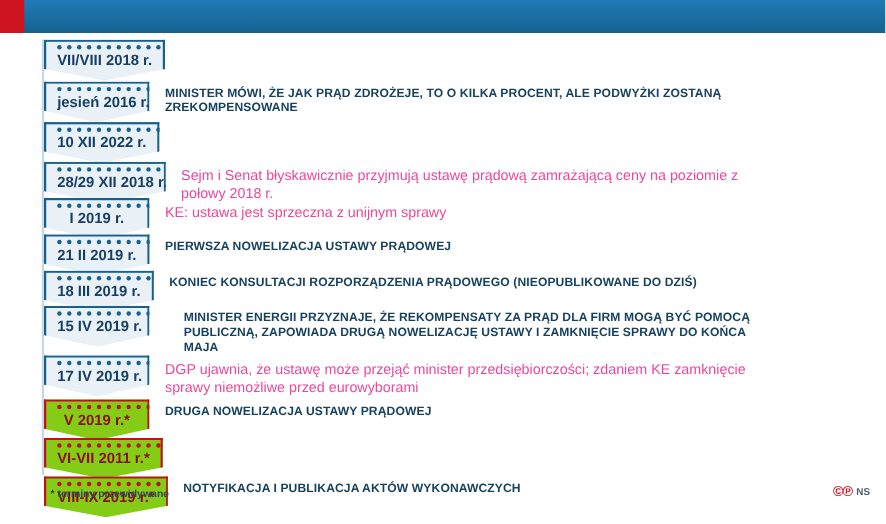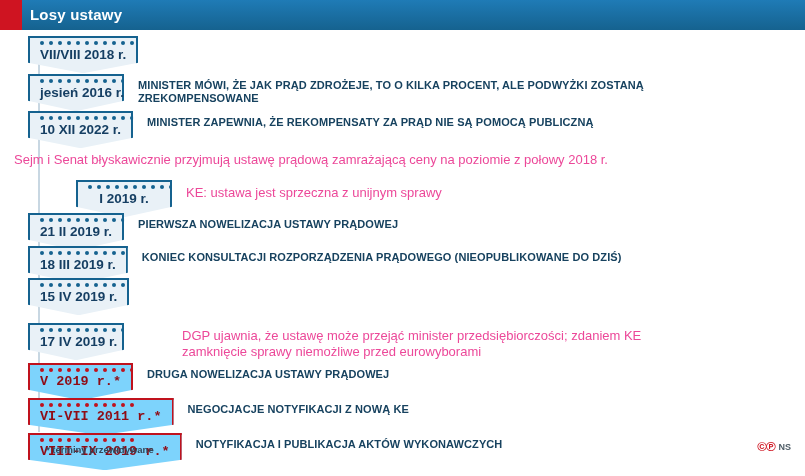--- a/index.html
+++ b/index.html
@@ -56,21 +56,21 @@
     position: absolute;
     left: 38px;
     top: 6px;
     width: 2px;
     height: 396px;
     background: #c8d7e2;
   }
 
   .row {
     position: absolute;
-    left: 0;
+    left: 12px;
     width: 671px;
     display: flex;
     align-items: flex-start;
   }
 
   
   .flag {
     position: relative;
     margin-left: 28px;
     min-width: 96px;
@@ -100,24 +100,23 @@
     height: 4px;
     border-radius: 50%;
     background: #15628f;
   }
   .flag .dtext {
     display: block;
     white-space: nowrap;
     padding: 0 2px 2px 2px;
   }
   .flag.red {
-    background: #7dd3fc;
+    background: #84cc16;
     border-color: #c0121d;
     color: #8f0d16;
-    font-family: Liberation Mono, monospace;
   }
   .flag.red .perf i { background: #c0121d; }
 
   .desc {
     margin-left: 14px;
     margin-top: 5px;
     color: #12334e;
     font-size: 11.6px;
     line-height: 1.22;
     max-width: 640px;
@@ -162,21 +161,20 @@
     color: #4e5c66;
     font-size: 9px;
     font-weight: bold;
   }
 </style>
 </head>
 <body>
 
 <div id="header-bar">
   <div id="header-accent"></div>
-  <div id="header-title">Losy ustawy</div>
 </div>
 
 <div id="timeline">
   <div id="timeline-spine"></div>
 <div class="row" style="top: 6px;">
       <div class="flag">
         <span class="perf">
           <i style="left: 0px;"></i>
           <i style="left: 9px;"></i>
           <i style="left: 18px;"></i>
@@ -221,26 +219,41 @@
           <i style="left: 36px;"></i>
           <i style="left: 45px;"></i>
           <i style="left: 54px;"></i>
           <i style="left: 63px;"></i>
           <i style="left: 72px;"></i>
           <i style="left: 81px;"></i>
           <i style="left: 90px;"></i>
         </span>
         <span class="dtext">10 XII 2022 r.</span>
       </div>
-      <div class="desc small-caps">MINISTER ZAPEWNIA, ŻE REKOMPENSATY ZA PRĄD NIE SĄ POMOCĄ PUBLICZNĄ</div>
     </div>
     <div class="row" style="top: 117px;">
+      <div class="flag">
+        <span class="perf">
+          <i style="left: 0px;"></i>
+          <i style="left: 9px;"></i>
+          <i style="left: 18px;"></i>
+          <i style="left: 27px;"></i>
+          <i style="left: 36px;"></i>
+          <i style="left: 45px;"></i>
+          <i style="left: 54px;"></i>
+          <i style="left: 63px;"></i>
+          <i style="left: 72px;"></i>
+          <i style="left: 81px;"></i>
+          <i style="left: 90px;"></i>
+        </span>
+        <span class="dtext">28/29 XII 2018 r.</span>
+      </div>
       <div class="desc plain">Sejm i Senat błyskawicznie przyjmują ustawę prądową zamrażającą ceny na poziomie z połowy 2018 r.</div>
     </div>
-    <div class="row" style="top: 150px; margin-left: 48px;">
+    <div class="row" style="top: 150px;">
       <div class="flag">
         <span class="perf">
           <i style="left: 0px;"></i>
           <i style="left: 9px;"></i>
           <i style="left: 18px;"></i>
           <i style="left: 27px;"></i>
           <i style="left: 36px;"></i>
           <i style="left: 45px;"></i>
           <i style="left: 54px;"></i>
           <i style="left: 63px;"></i>
@@ -300,22 +313,23 @@
           <i style="left: 36px;"></i>
           <i style="left: 45px;"></i>
           <i style="left: 54px;"></i>
           <i style="left: 63px;"></i>
           <i style="left: 72px;"></i>
           <i style="left: 81px;"></i>
           <i style="left: 90px;"></i>
         </span>
         <span class="dtext">15 IV 2019 r.</span>
       </div>
-    </div>
-    <div class="row" style="top: 293px; gap: 44px;">
+      <div class="desc small-caps">MINISTER ENERGII PRZYZNAJE, ŻE REKOMPENSATY ZA PRĄD DLA FIRM MOGĄ BYĆ POMOCĄ PUBLICZNĄ, ZAPOWIADA DRUGĄ NOWELIZACJĘ USTAWY I ZAMKNIĘCIE SPRAWY DO KOŃCA MAJA</div>
+    </div>
+    <div class="row" style="top: 293px;">
       <div class="flag">
         <span class="perf">
           <i style="left: 0px;"></i>
           <i style="left: 9px;"></i>
           <i style="left: 18px;"></i>
           <i style="left: 27px;"></i>
           <i style="left: 36px;"></i>
           <i style="left: 45px;"></i>
           <i style="left: 54px;"></i>
           <i style="left: 63px;"></i>
@@ -356,21 +370,20 @@
           <i style="left: 36px;"></i>
           <i style="left: 45px;"></i>
           <i style="left: 54px;"></i>
           <i style="left: 63px;"></i>
           <i style="left: 72px;"></i>
           <i style="left: 81px;"></i>
           <i style="left: 90px;"></i>
         </span>
         <span class="dtext">VI-VII 2011 r.*</span>
       </div>
-      <div class="desc small-caps">NEGOCJACJE NOTYFIKACJI Z NOWĄ KE</div>
     </div>
     <div class="row" style="top: 403px;">
       <div class="flag red">
         <span class="perf">
           <i style="left: 0px;"></i>
           <i style="left: 9px;"></i>
           <i style="left: 18px;"></i>
           <i style="left: 27px;"></i>
           <i style="left: 36px;"></i>
           <i style="left: 45px;"></i>

